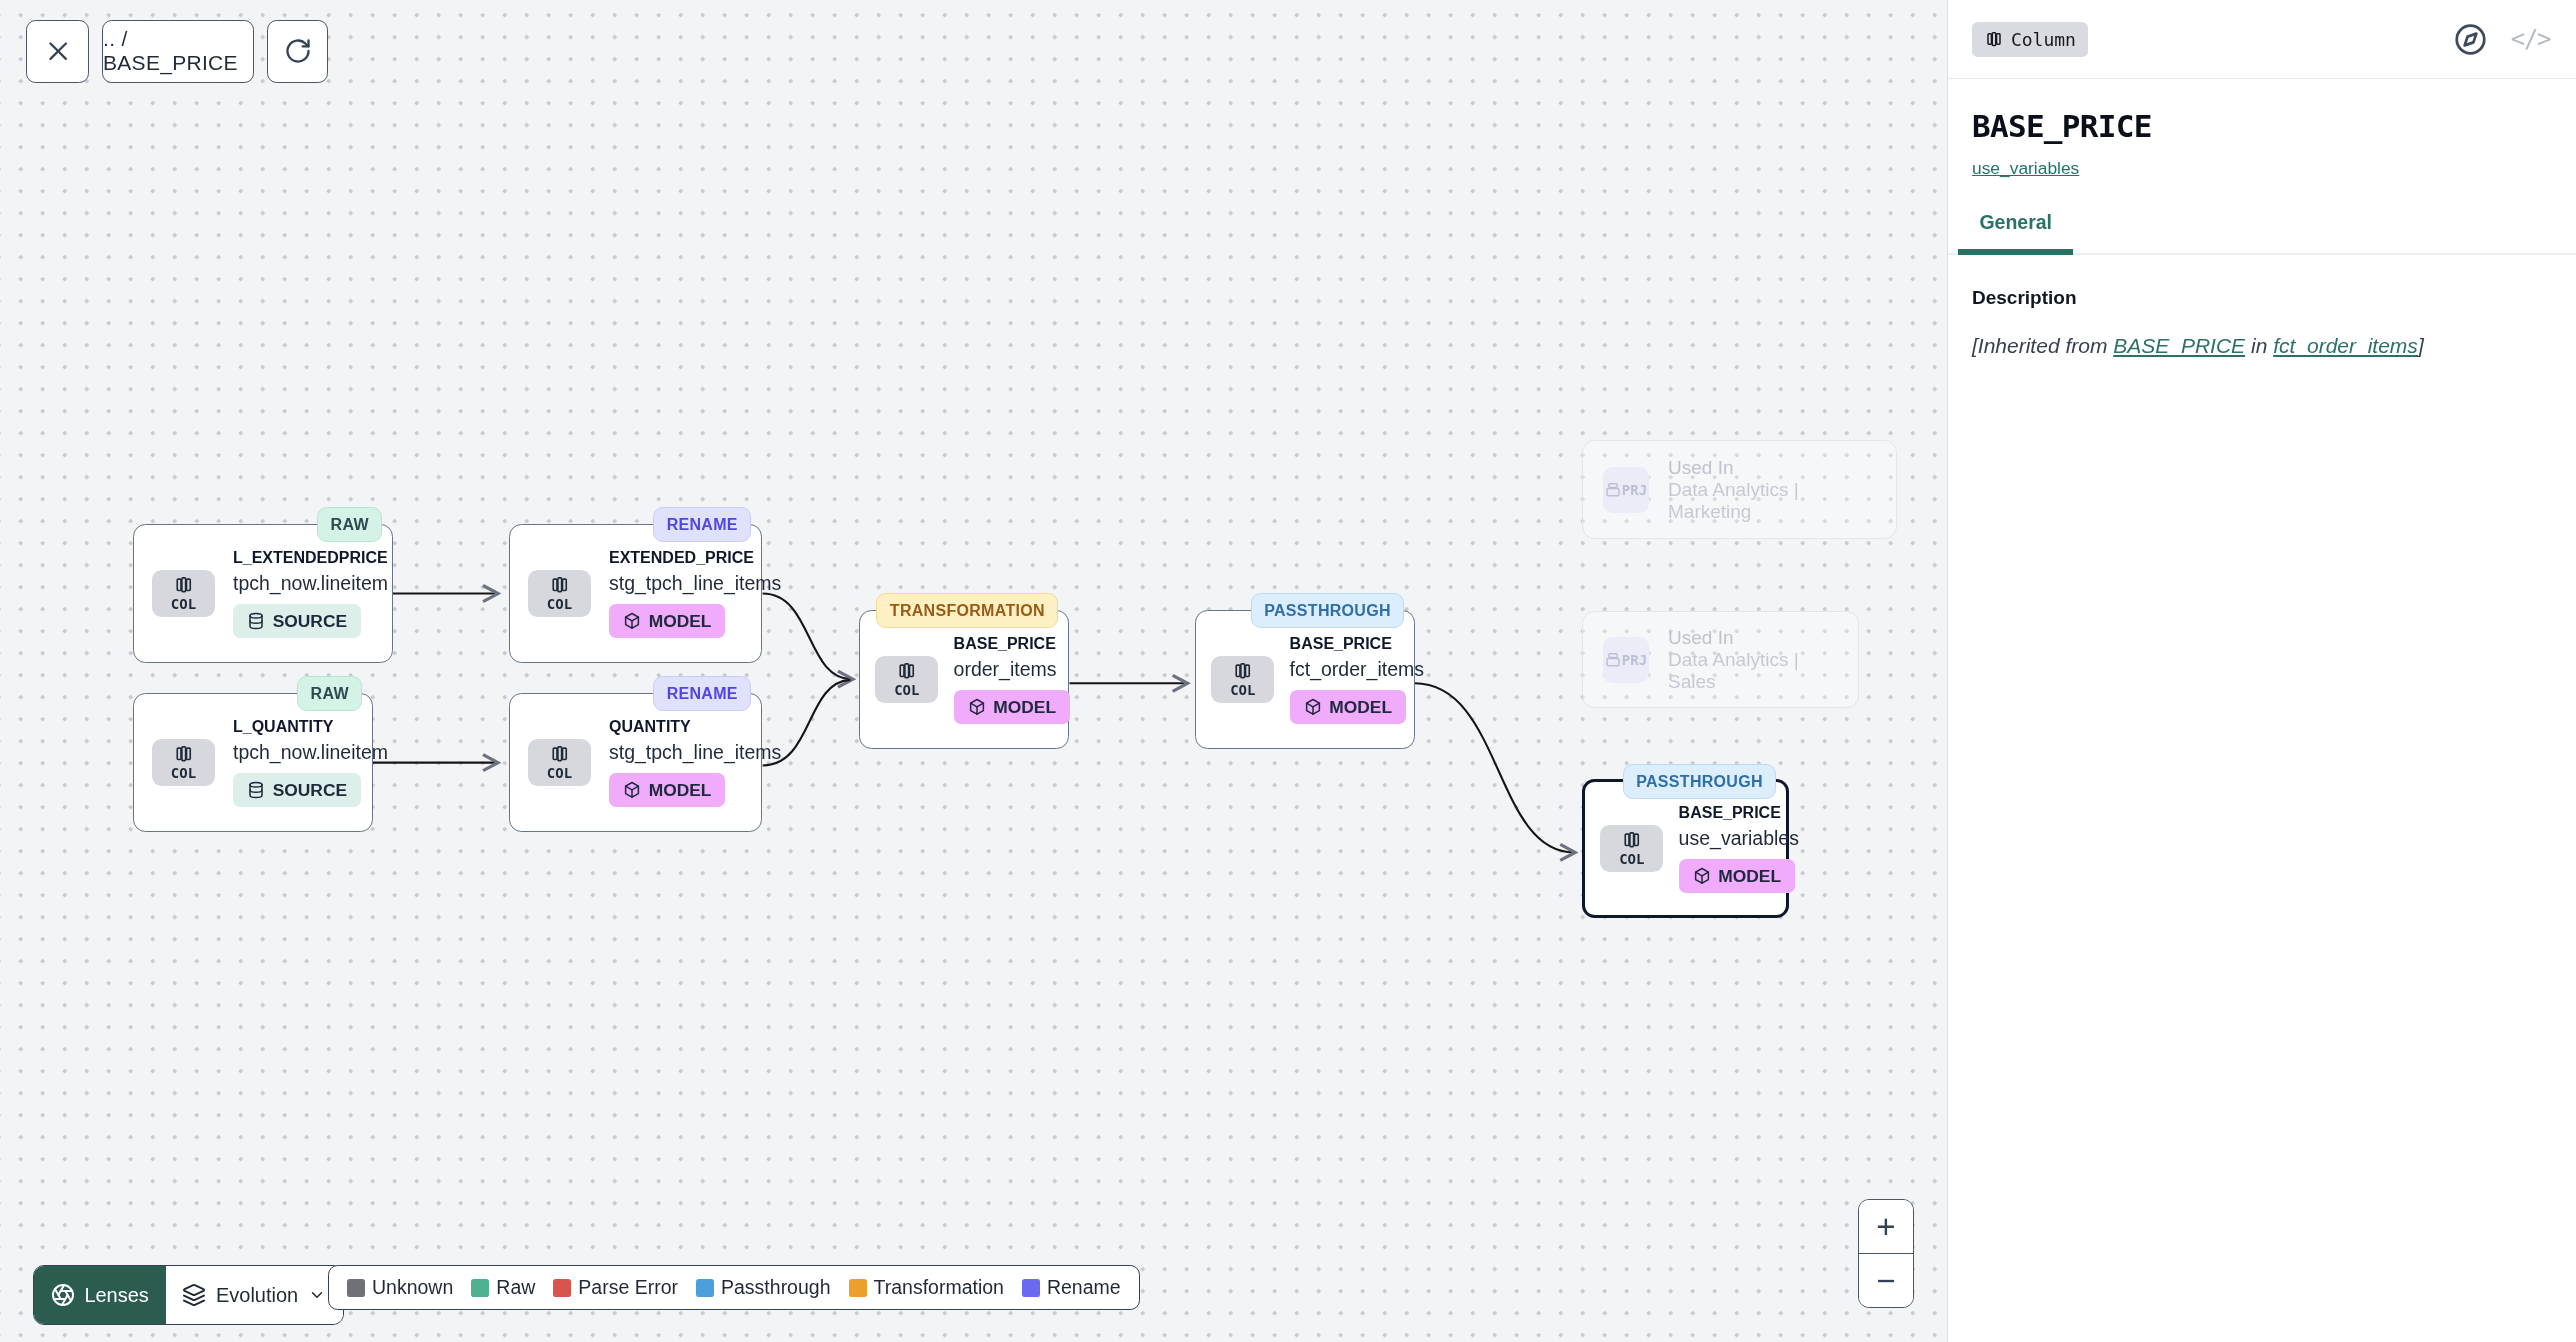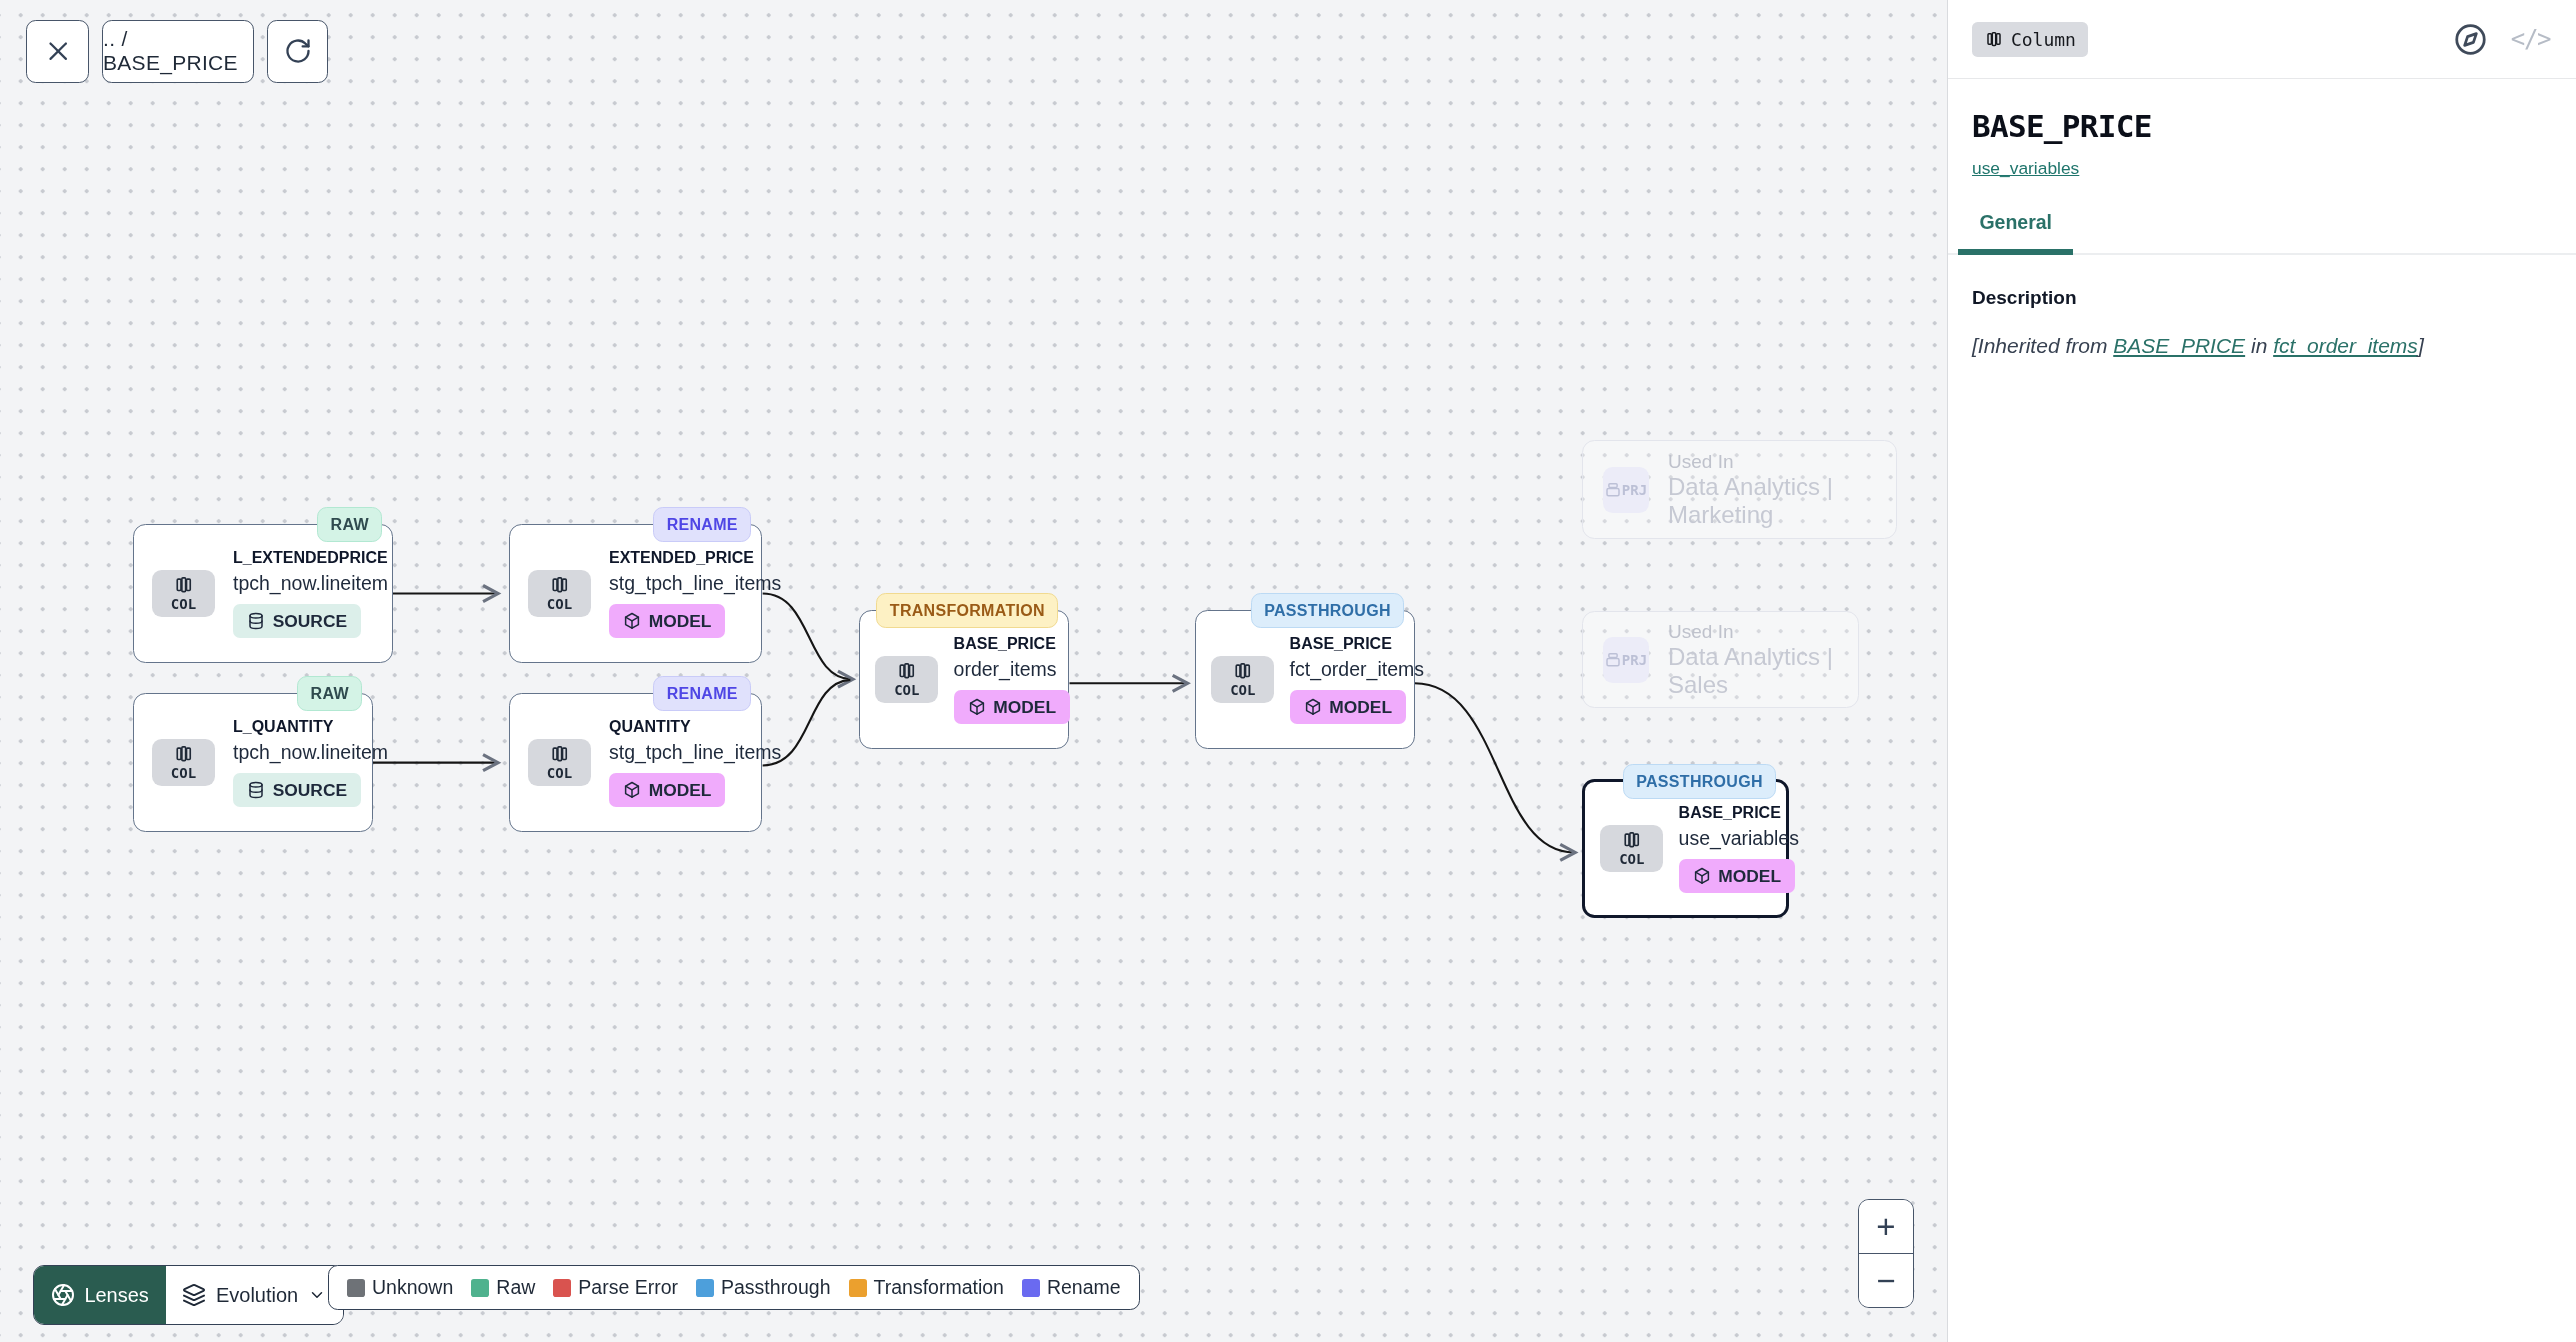--- a/index.html
+++ b/index.html
@@ -41,21 +41,21 @@
   .badge.transformation { background:#fdf1c4; border:1.4px solid #f1da90; color:#9a5b17; }
   .badge.passthrough { background:#dcedfb; border:1.4px solid #bcdaf4; color:#2f6ea7; }
 
   
   .unode { position:absolute; border:1.4px solid #e3e5ec; border-radius:12.5px;
     background:rgba(255,255,255,.28); display:flex; align-items:center; gap:19.5px; padding:0 19.5px; }
   .uchip { width:46px; height:46px; background:#ececf8; border-radius:9.7px; flex:0 0 auto;
     display:flex; align-items:center; justify-content:center; color:#bcc0d6; }
   .uchip .chip-label { color:#bcc0d6; }
   .ulabel { font-size:19px; color:#bfc2cc; }
-  .uproj { font-size:24px; color:#c6c9d3; margin-top:0; }
+  .uproj { font-size:19px; color:#c6c9d3; margin-top:0; }
 
   
   .lenses { position:absolute; left:33px; top:1265px; height:60px; border:1.7px solid #334155;
     border-radius:11px; display:flex; overflow:hidden; background:#fff; }
   .lens-left { background:#2a5c50; color:#fff; display:flex; align-items:center; gap:9.7px;
     padding:0 16.7px; font-size:20px; }
   .lens-right { background:#fff; color:#1f2937; display:flex; align-items:center; gap:9.7px;
     padding:0 16.7px; font-size:20px; }
   .legend { position:absolute; left:328px; top:1265px; height:45px; border:1.7px solid #334155;
     border-radius:9.7px; background:#fff; display:flex; align-items:center; gap:18px; padding:0 18px; }

